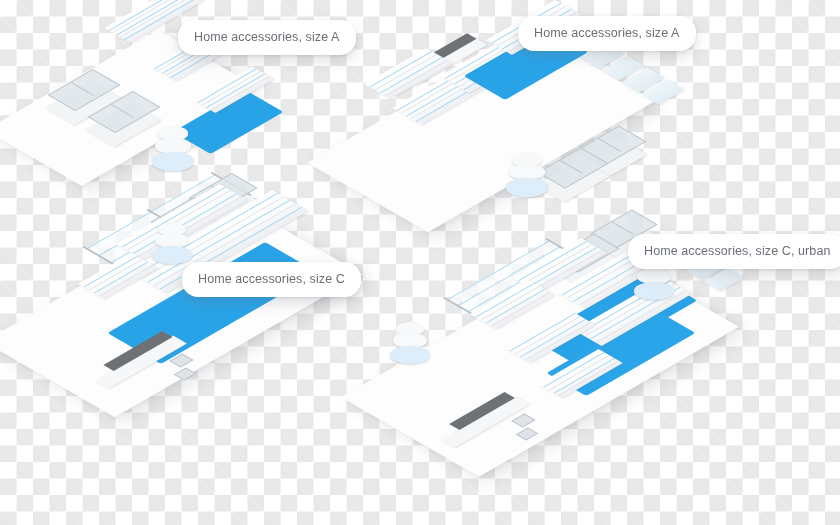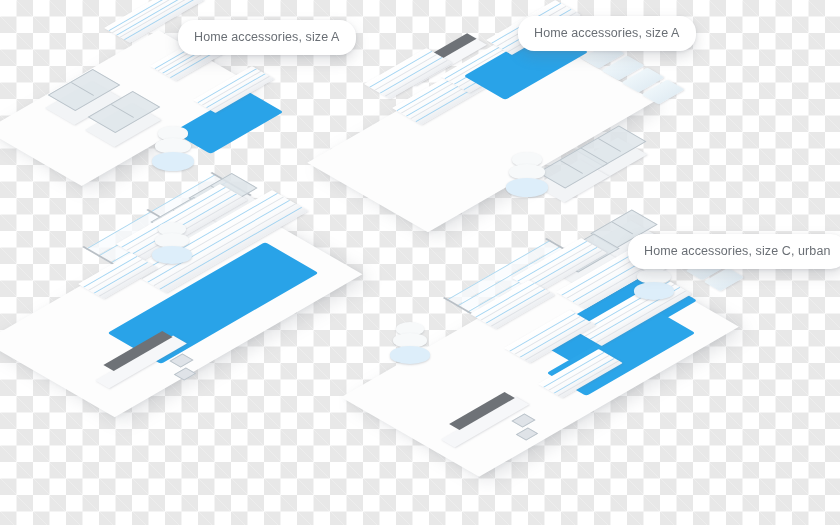--- a/index.html
+++ b/index.html
@@ -276,20 +276,21 @@
       <div class="reg" style="left:78px;top:12px;width:13px;height:11px;transform:rotate(-30deg) skewX(30deg) scaleY(.8627);"></div>
       <div class="reg" style="left:82px;top:26px;width:12px;height:10px;transform:rotate(-30deg) skewX(30deg) scaleY(.8627);"></div>
     </div>
 
     <div class="round" style="left:152px;top:62px;">
       <div class="tier" style="left:6px;top:0;width:28px;height:14px;"></div>
       <div class="tier" style="left:3px;top:11px;width:34px;height:15px;"></div>
       <div class="tier blue" style="left:0;top:24px;width:40px;height:18px;"></div>
     </div>
 
+    <div class="label" style="left:182px;top:102px;">Home accessories, size C</div>
   </div>
 
   <div class="plan" style="left:360px;top:200px;width:480px;height:325px;">
 
     <div class="floor" style="left:30px;top:82px;width:300px;height:160px;
                 transform:rotate(-30deg) skewX(30deg) scaleY(.8627);"></div>
 
     <div class="rack" style="left:92px;top:58px;width:120px;height:40px;transform:rotate(-30deg) skewX(30deg) scaleY(.8627);">
       <div class="pane" style="left:0;top:4px;width:120px;height:10px;"></div>
       <div class="pane" style="left:0;top:16px;width:120px;height:10px;"></div>

